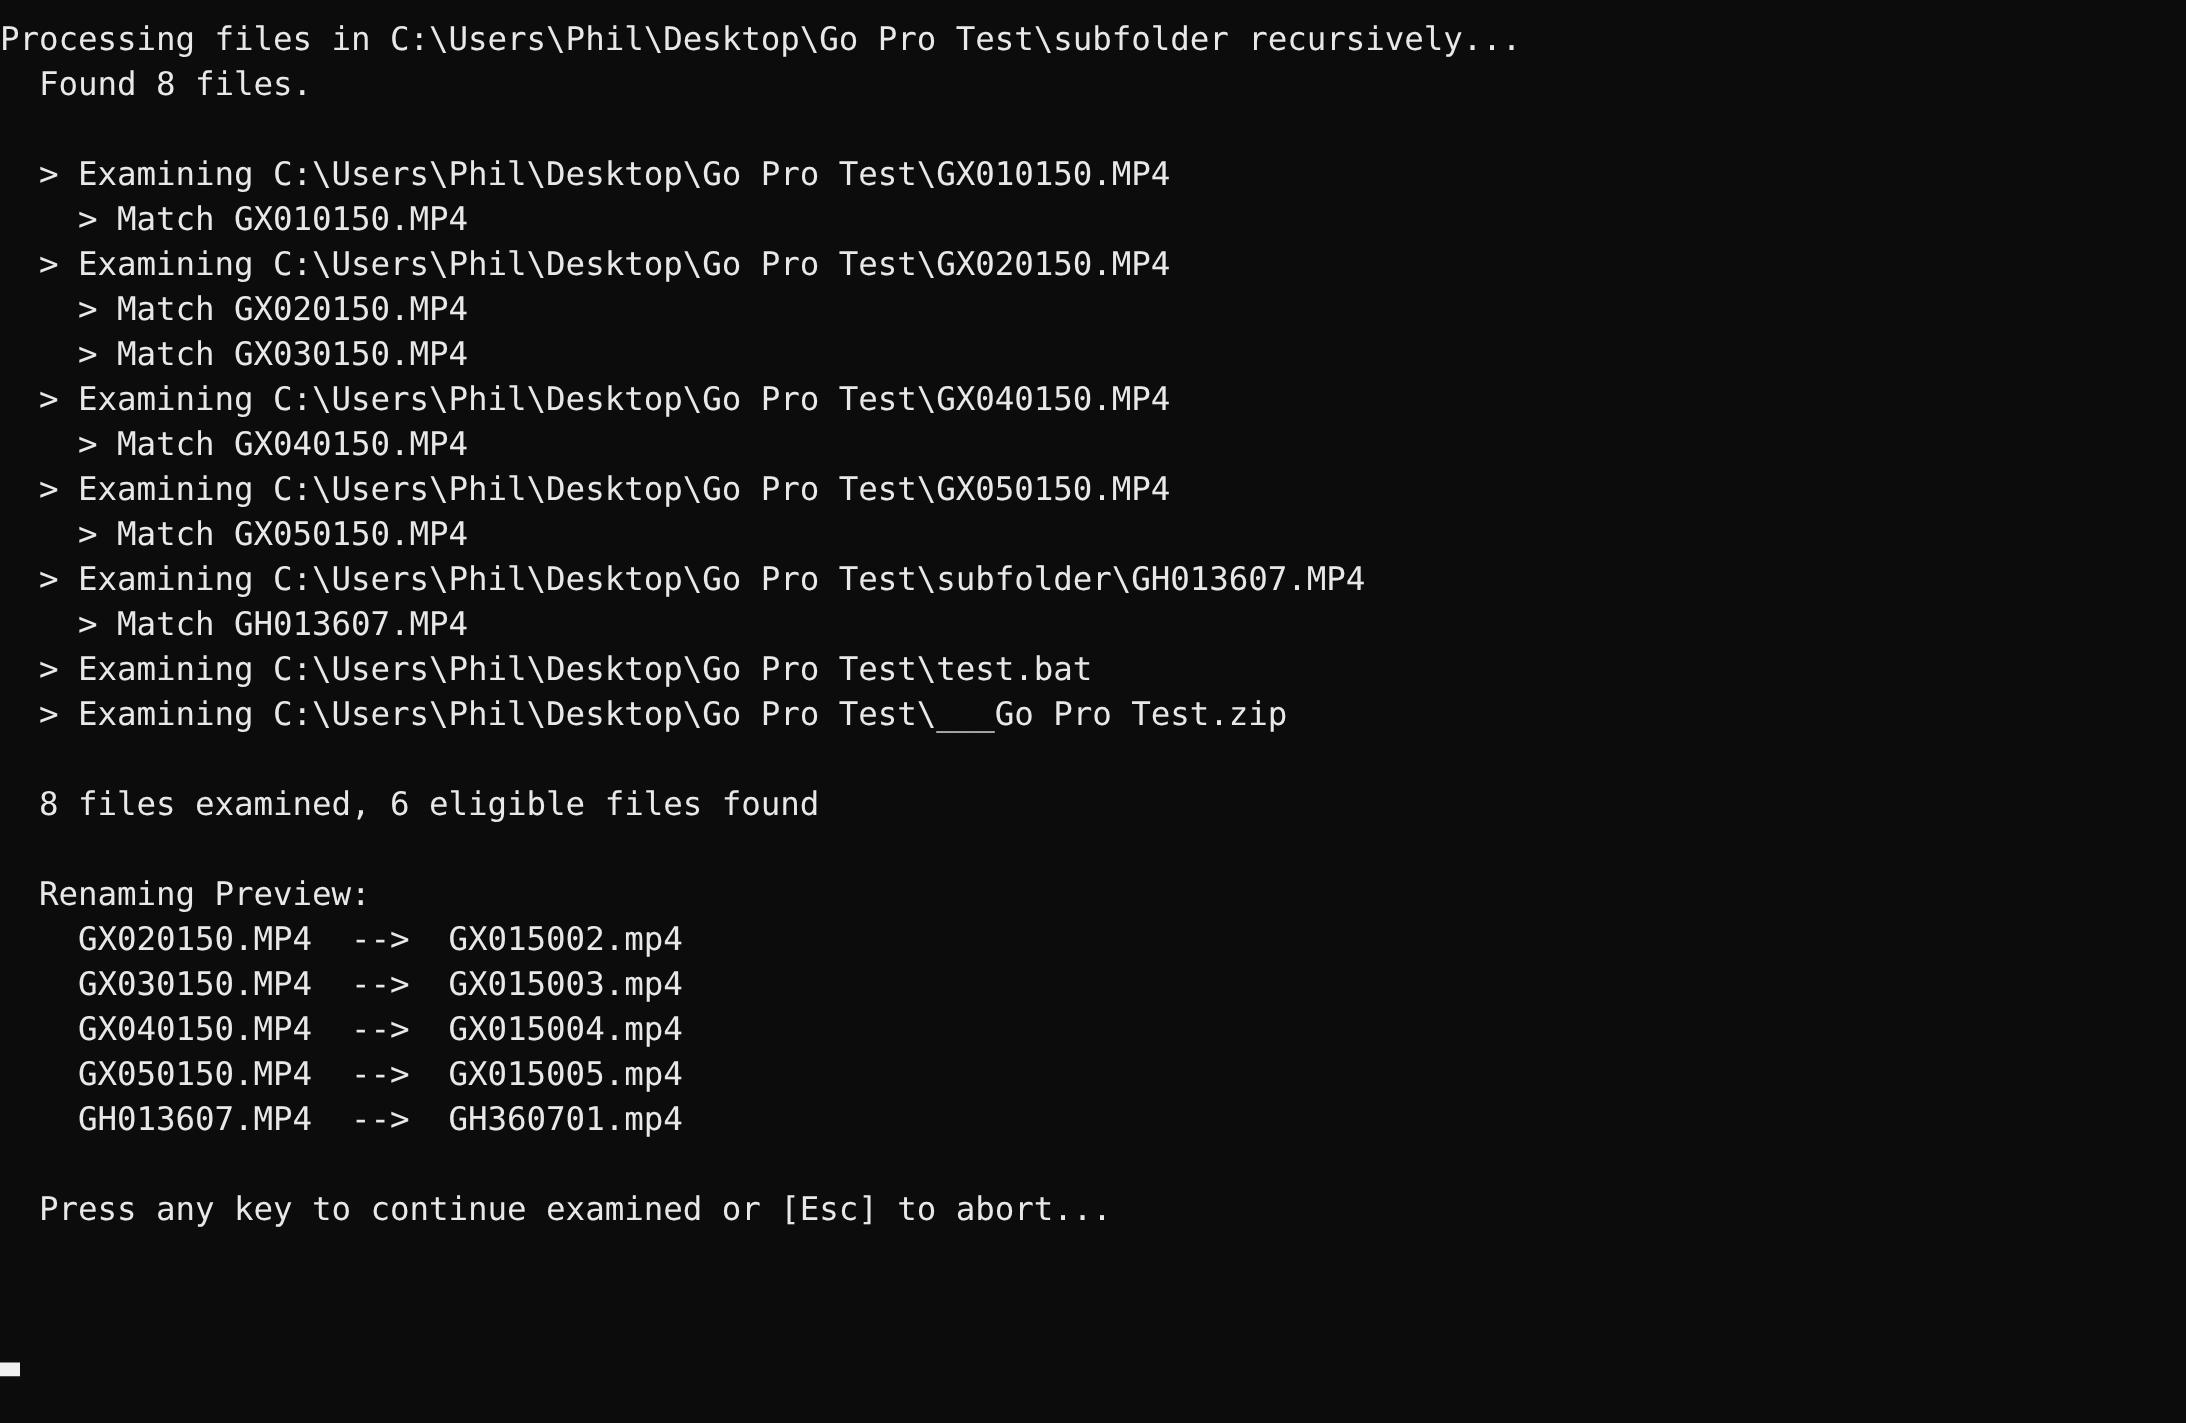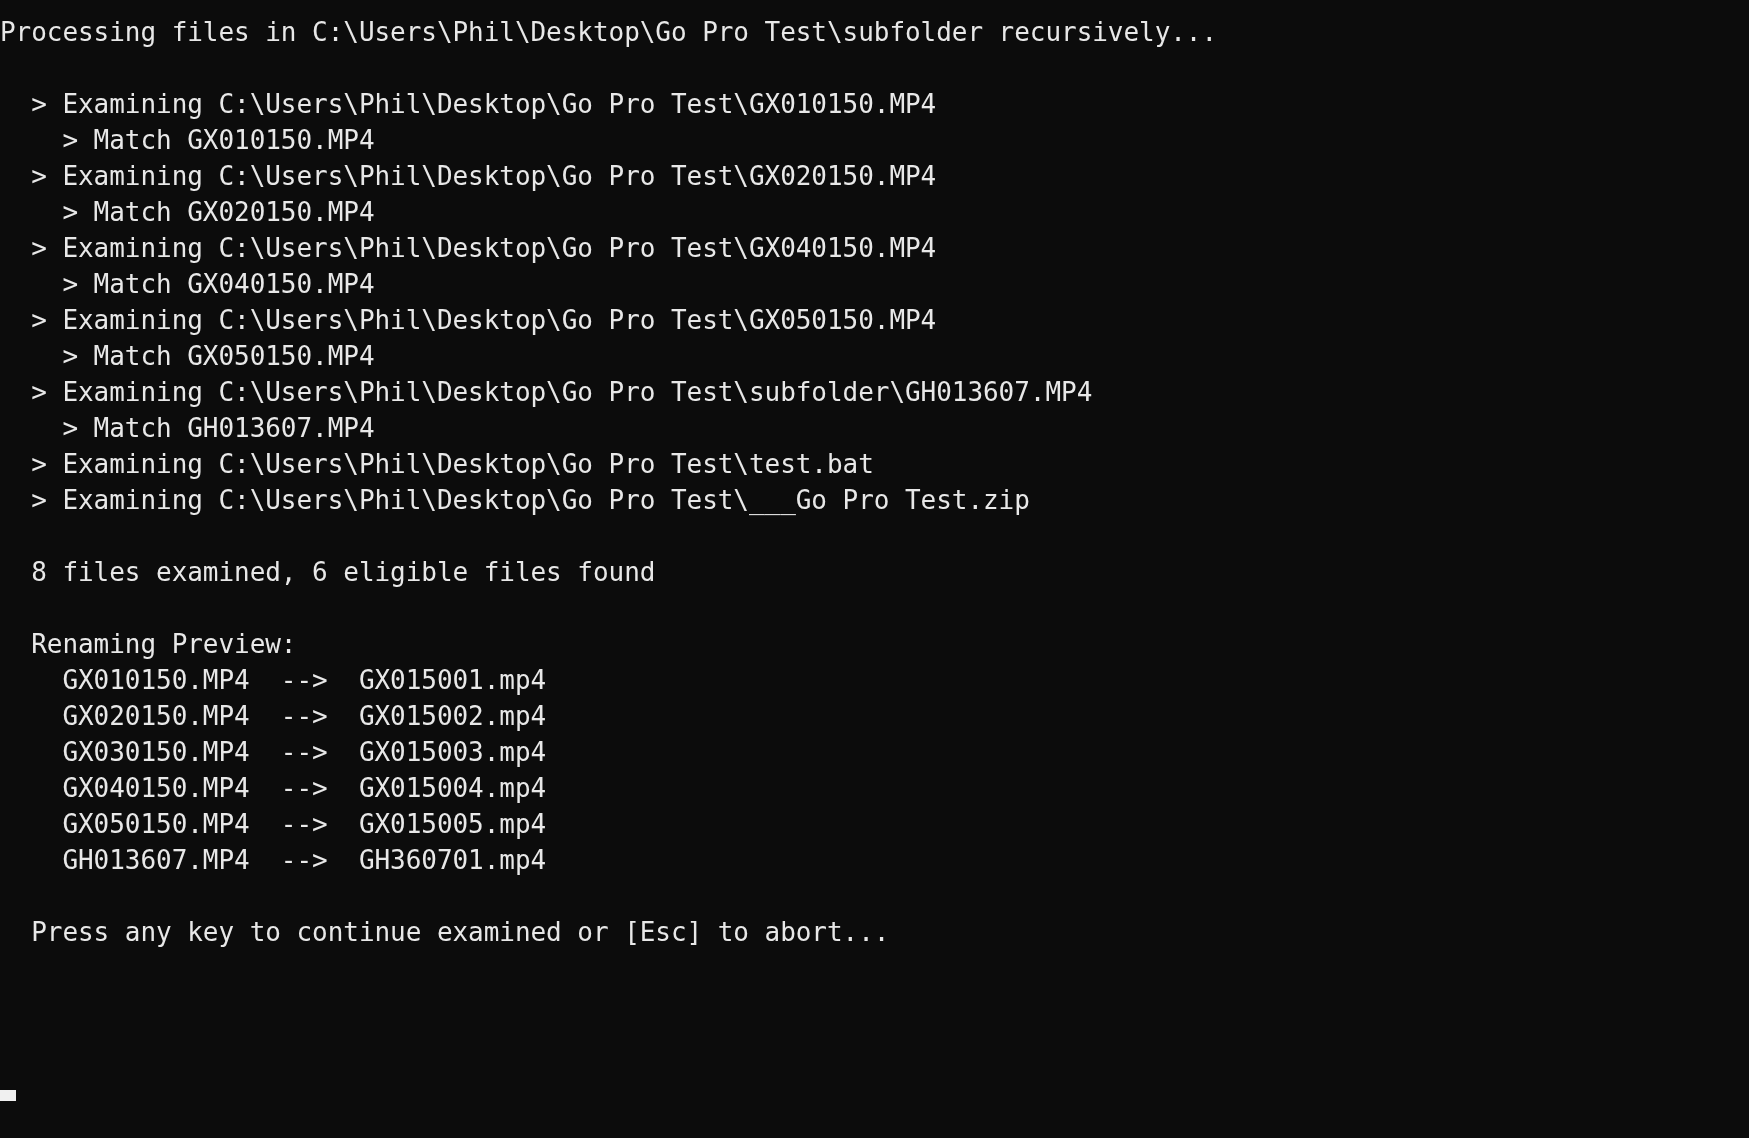--- a/index.html
+++ b/index.html
@@ -51,41 +51,42 @@
     height: 11px;
     background: #f0f0f0;
   }
 </style>
 </head>
 <body>
 
 <div class="terminal">
 
   <div class="console-line">Processing files in C:\Users\Phil\Desktop\Go Pro Test\subfolder recursively...</div>
+  <div class="console-line">  Found 8 files.</div>
   <div class="console-line blank"></div>
 
   <div class="console-line">  &gt; Examining C:\Users\Phil\Desktop\Go Pro Test\GX010150.MP4</div>
   <div class="console-line">    &gt; Match GX010150.MP4</div>
   <div class="console-line">  &gt; Examining C:\Users\Phil\Desktop\Go Pro Test\GX020150.MP4</div>
   <div class="console-line">    &gt; Match GX020150.MP4</div>
+  <div class="console-line">    &gt; Match GX030150.MP4</div>
   <div class="console-line">  &gt; Examining C:\Users\Phil\Desktop\Go Pro Test\GX040150.MP4</div>
   <div class="console-line">    &gt; Match GX040150.MP4</div>
   <div class="console-line">  &gt; Examining C:\Users\Phil\Desktop\Go Pro Test\GX050150.MP4</div>
   <div class="console-line">    &gt; Match GX050150.MP4</div>
   <div class="console-line">  &gt; Examining C:\Users\Phil\Desktop\Go Pro Test\subfolder\GH013607.MP4</div>
   <div class="console-line">    &gt; Match GH013607.MP4</div>
   <div class="console-line">  &gt; Examining C:\Users\Phil\Desktop\Go Pro Test\test.bat</div>
   <div class="console-line">  &gt; Examining C:\Users\Phil\Desktop\Go Pro Test\___Go Pro Test.zip</div>
 
   <div class="console-line blank"></div>
   <div class="console-line">  8 files examined, 6 eligible files found</div>
   <div class="console-line blank"></div>
 
   <div class="console-line">  Renaming Preview:</div>
-  <div class="console-line">    GX010150.MP4  --&gt;  GX015001.mp4</div>
   <div class="console-line">    GX020150.MP4  --&gt;  GX015002.mp4</div>
   <div class="console-line">    GX030150.MP4  --&gt;  GX015003.mp4</div>
   <div class="console-line">    GX040150.MP4  --&gt;  GX015004.mp4</div>
   <div class="console-line">    GX050150.MP4  --&gt;  GX015005.mp4</div>
   <div class="console-line">    GH013607.MP4  --&gt;  GH360701.mp4</div>
 
   <div class="console-line blank"></div>
   <div class="console-line">  Press any key to continue examined or [Esc] to abort...</div>
 
   <div class="cursor-row">

